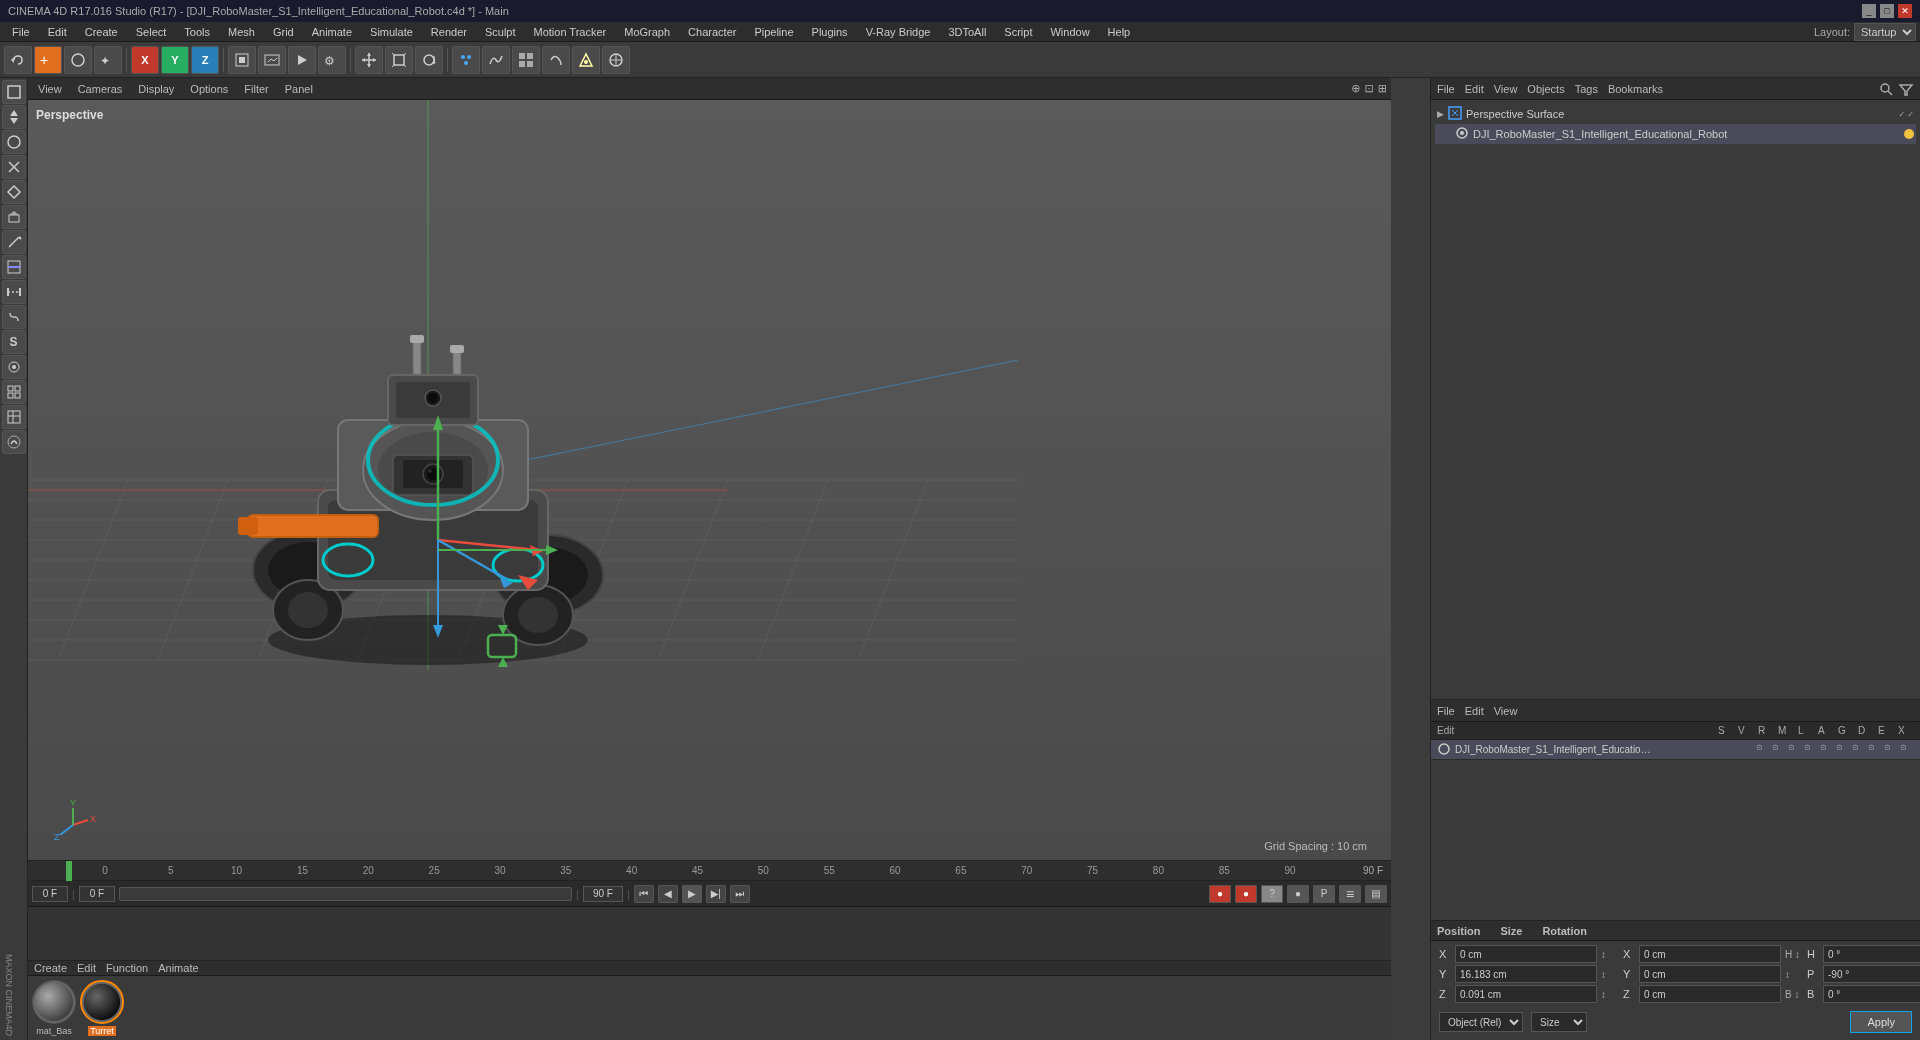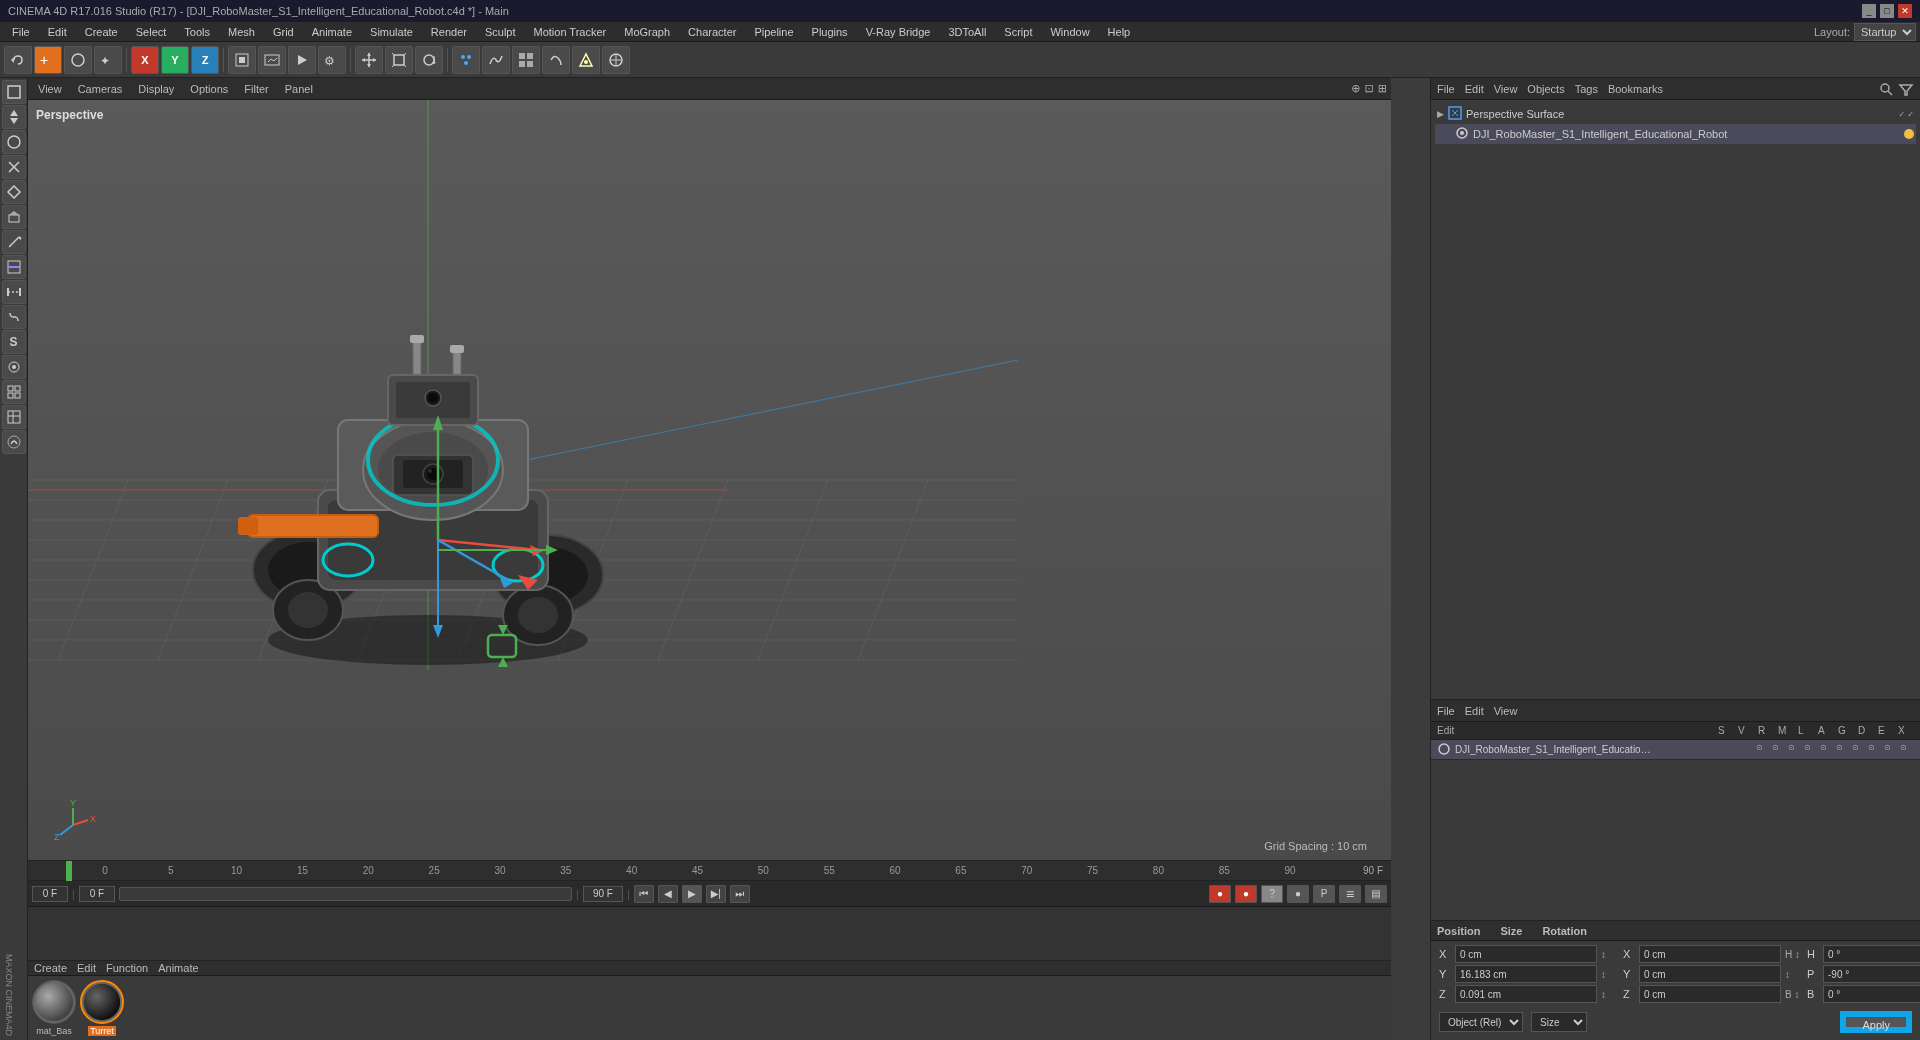--- a/index.html
+++ b/index.html
@@ -450,21 +450,21 @@
       background: #2a2a2a;
       border: 1px solid #555;
       color: #ccc;
       font-size: 10px;
       padding: 0 4px;
       cursor: pointer;
     }
     .apply-btn {
       padding: 2px 16px;
       background: #555;
-      border: 6px solid #0ea5e9;
+      border: 1px solid #0ea5e9;
       color: #ddd;
       font-size: 11px;
       cursor: pointer;
       height: 22px;
     }
 
     
     #tl-green-marker {
       position: absolute;
       left: 38px; top: 0;

